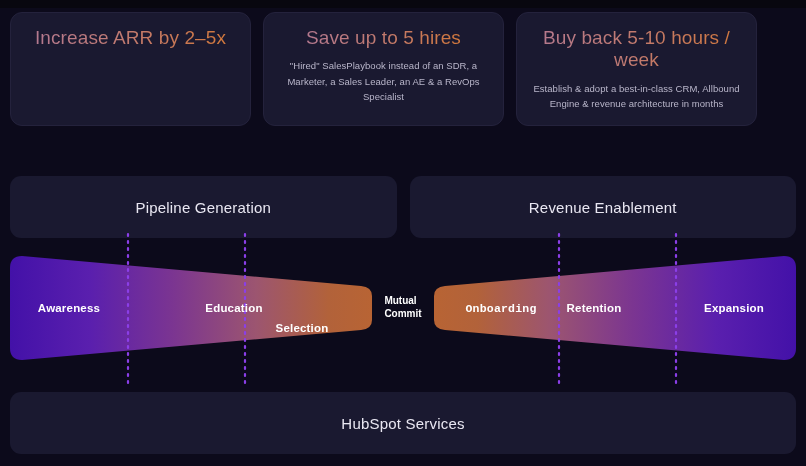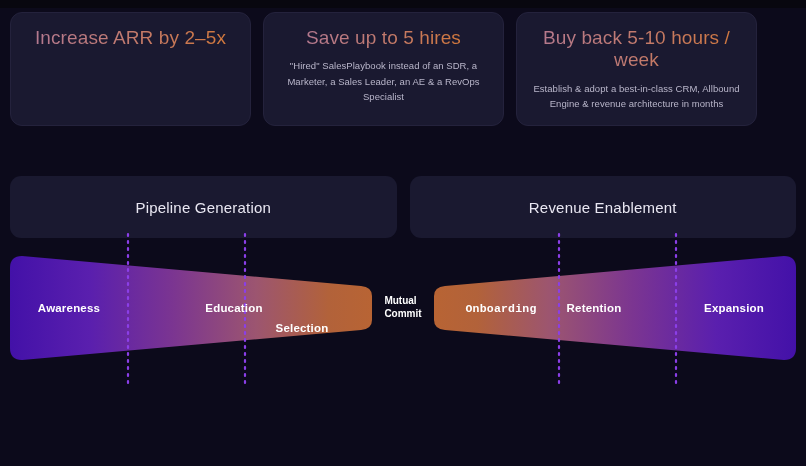--- a/index.html
+++ b/index.html
@@ -216,14 +216,17 @@
       <div>Mutual</div>
       <div>Commit</div>
     </div>
 
     <div class="stage-label" style="left:501px; top:76px;font-family:Liberation Mono, monospace;">Onboarding</div>
     <div class="stage-label" style="left:585px; top:76px;margin-left:9px;">Retention</div>
     <div class="stage-label" style="left:734px; top:76px;">Expansion</div>
 
   </div>
 
+  <div class="bottom-bar">
+    <span class="bottom-bar-label">HubSpot Services</span>
+  </div>
 
 </div>
 
 </body></html>

